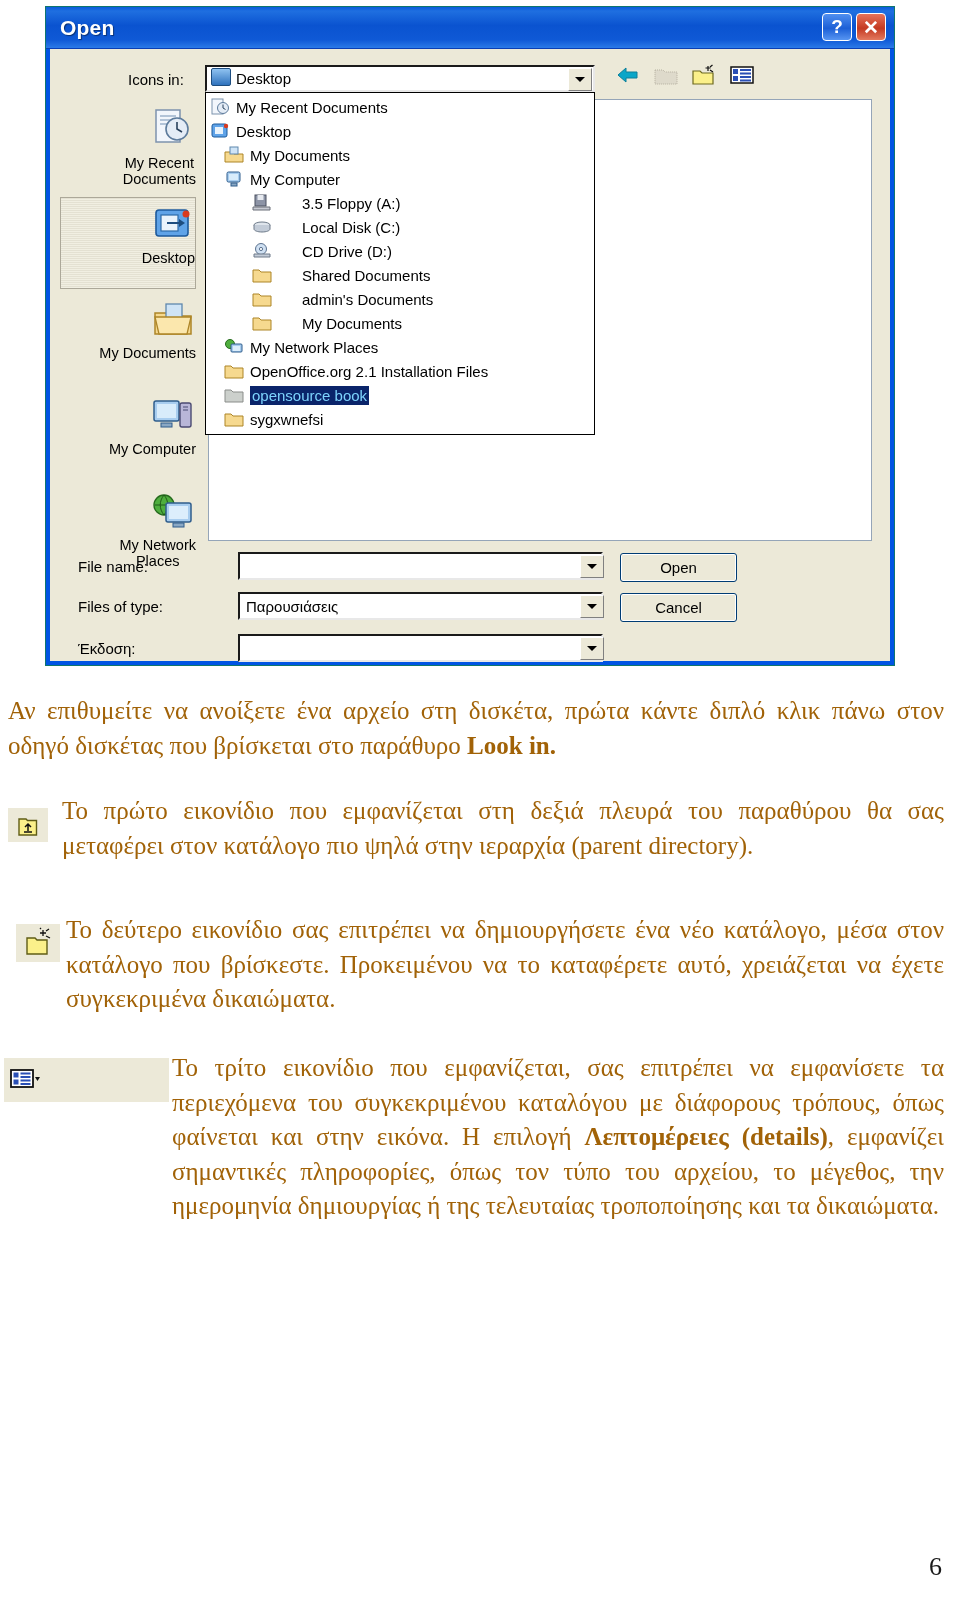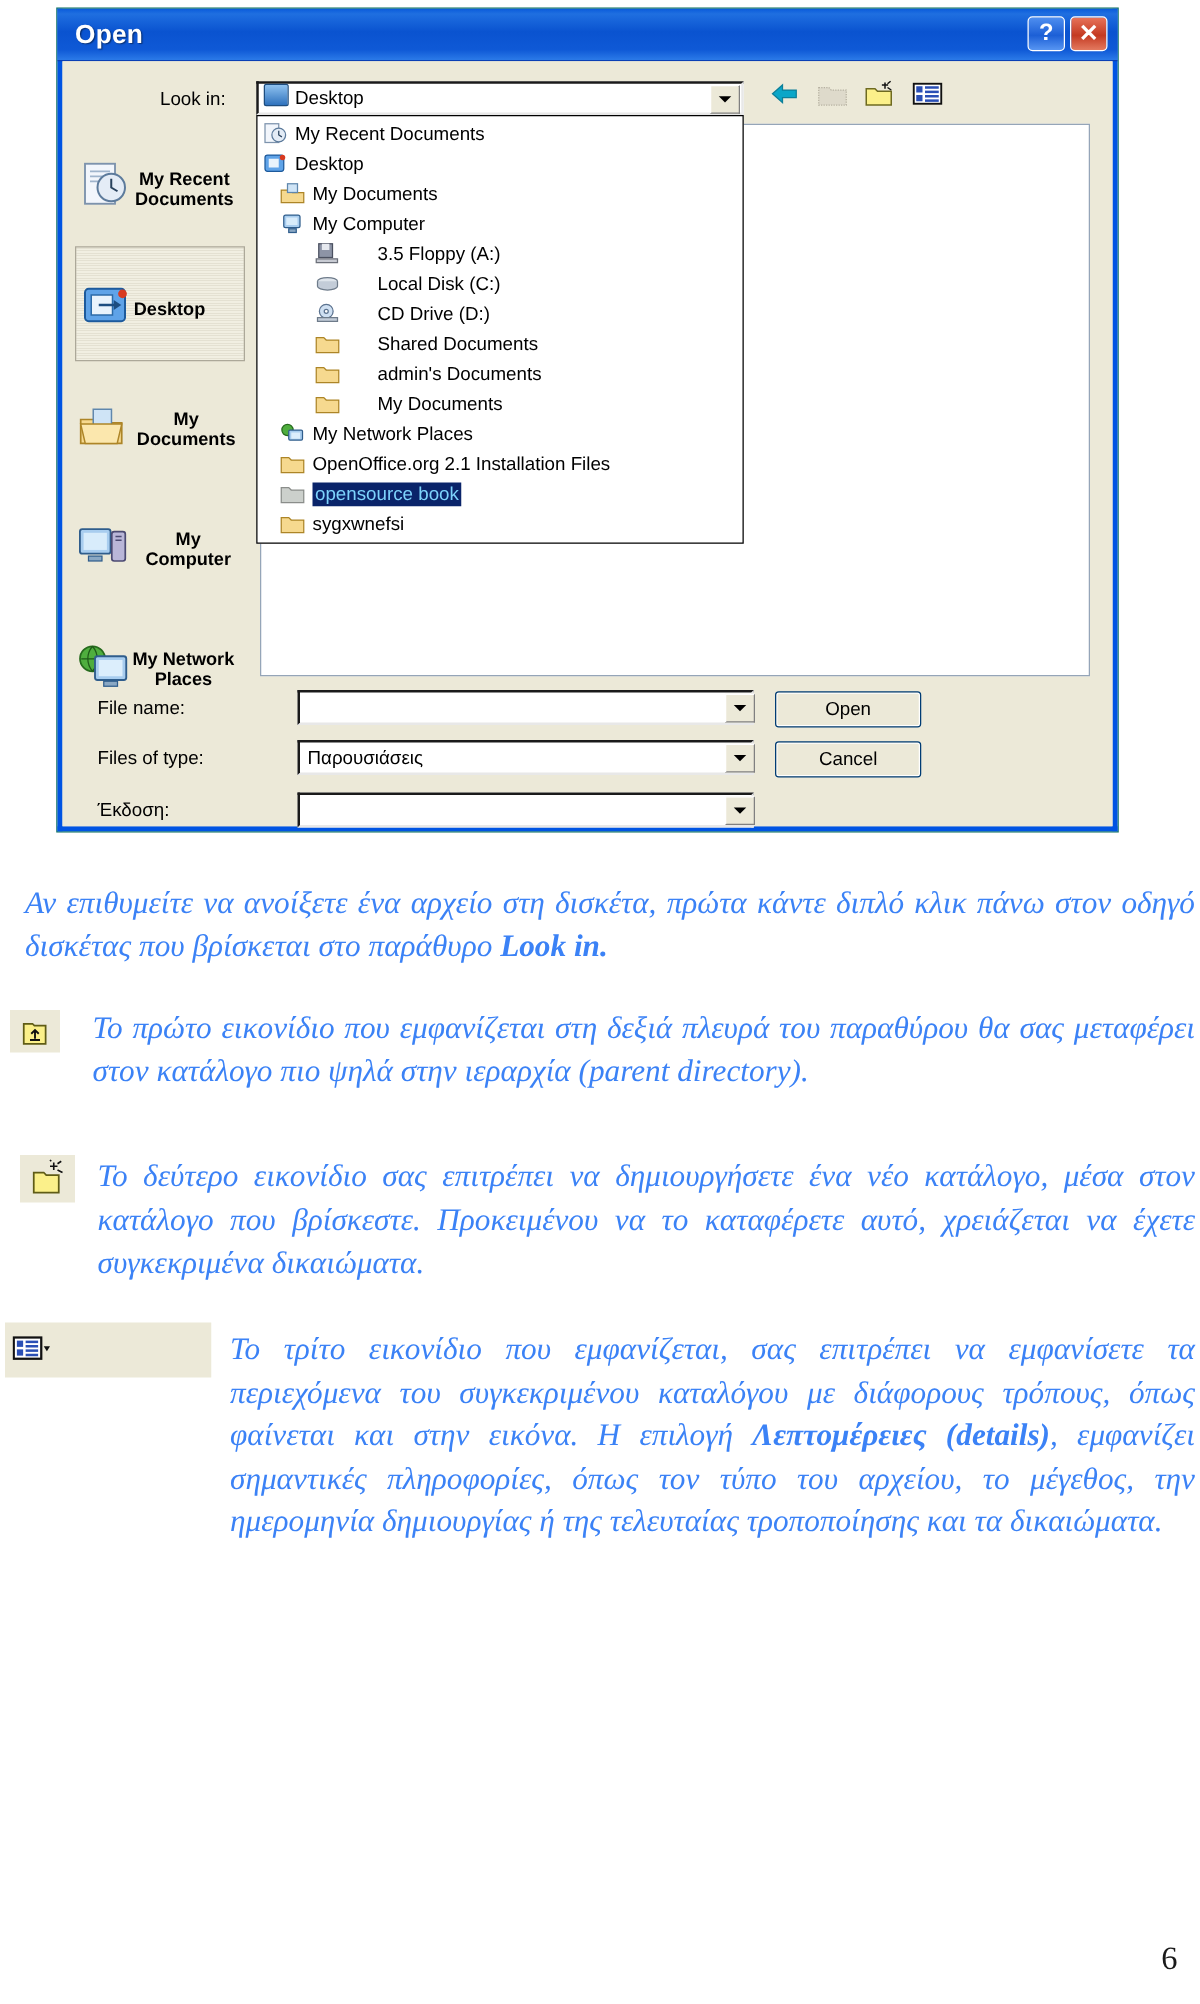--- a/index.html
+++ b/index.html
@@ -161,26 +161,25 @@
     width: 140px;
     height: 510px;
     background: #ece9d8;
   }
   .place {
     position: relative;
     width: 136px;
     height: 92px;
     margin-bottom: 4px;
     display: flex;
-    flex-direction: row;
-    align-items: center;
+    flex-direction: column;
+    align-items: flex-end;
     justify-content: flex-start;
     box-sizing: border-box;
     padding-top: 6px;
-    font-weight: bold;
   }
   .place .pl-label {
     font-size: 14.5px;
     color: #000;
     text-align: center;
     line-height: 1.12;
     margin-top: 4px;
     white-space: pre-line;
   }
   .place.selected {
@@ -283,26 +282,25 @@
 
   
   .doc {
     position: absolute;
     left: 0;
     top: 676px;
     width: 960px;
     font-family: "Liberation Serif", serif;
   }
   p.para {
-    margin: 12px;
+    margin: 0;
     font-size: 25px;
     line-height: 1.38;
-    color: #3b82f6;
+    color: #a16207;
     text-align: justify;
-    font-style: italic;
   }
   .p1 { position: absolute; left: 8px; top: 18px; width: 936px; }
   .p2 { position: absolute; left: 62px; top: 118px; width: 882px; }
   .p3 { position: absolute; left: 66px; top: 237px; width: 878px; }
   .p4 { position: absolute; left: 172px; top: 375px; width: 772px; }
   .p4 b { font-weight: bold; }
 
   
   .doc-icon-up {
     position: absolute;
@@ -395,21 +393,21 @@
   <div class="titlebar">
     <div class="title-text">Open</div>
     <div class="title-buttons">
       <div class="tb-btn tb-help">?</div>
       <div class="tb-btn tb-close">✕</div>
     </div>
   </div>
 
   <div class="dlg-body">
 
-    <div class="lookin-label">Look in:</div>
+    <div class="lookin-label">Icons in:</div>
     <div class="lookin-combo">
       <span class="cmb-icon ic">
         <span class="shortcut" style="display:inline-block"></span>
       </span>
       <span class="cmb-text">Desktop</span>
       <span class="combo-arrow">
           <i class="arrow-dn"></i>
         </span>
     </div>
 

